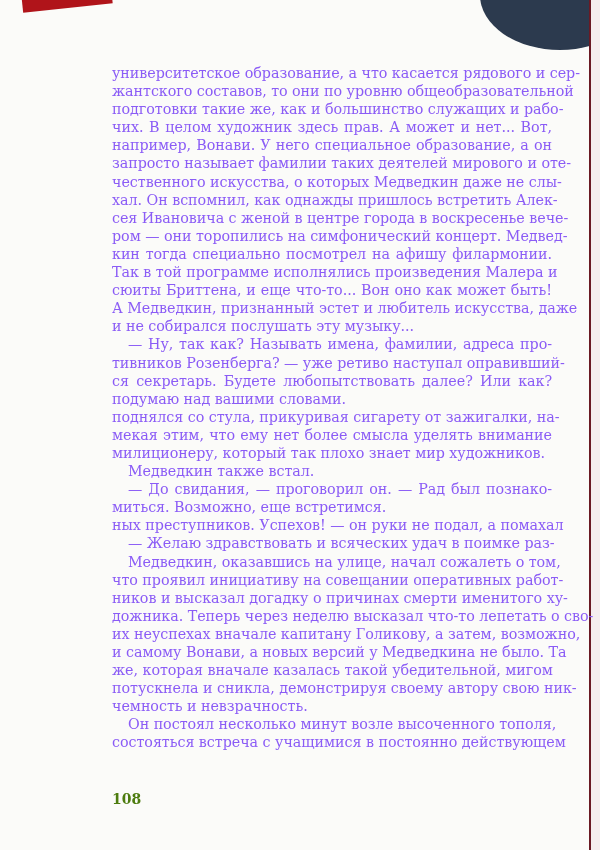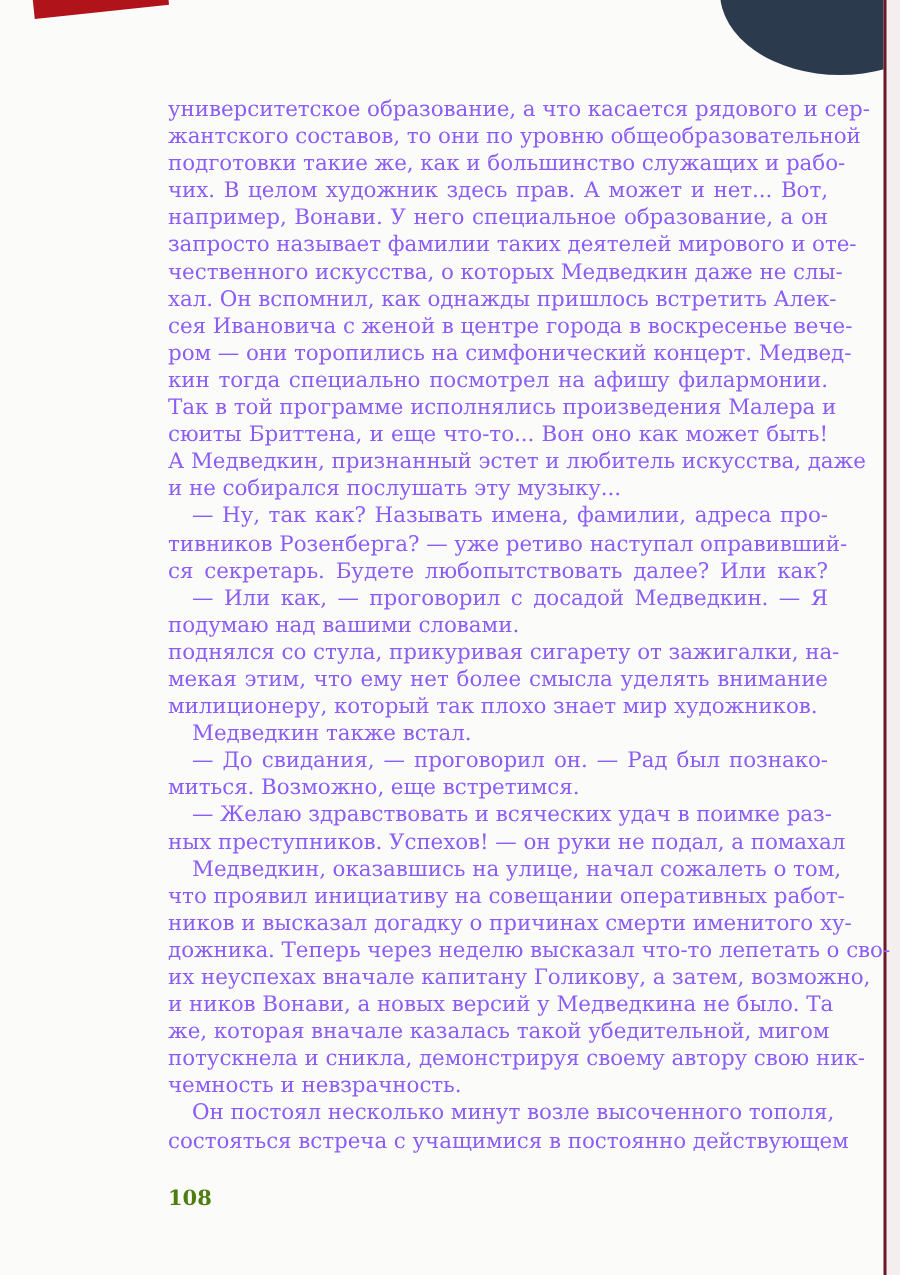--- a/index.html
+++ b/index.html
@@ -54,36 +54,35 @@
     <span class="line">сея Ивановича с женой в центре города в воскресенье вече-</span>
     <span class="line">ром — они торопились на симфонический концерт. Медвед-</span>
     <span class="line">кин тогда специально посмотрел на афишу филармонии.</span>
     <span class="line">Так в той программе исполнялись произведения Малера и</span>
     <span class="line">сюиты Бриттена, и еще что-то... Вон оно как может быть!</span>
     <span class="line">А Медведкин, признанный эстет и любитель искусства, даже</span>
     <span class="line last">и не собирался послушать эту музыку...</span>
     <span class="line indent">— Ну, так как? Называть имена, фамилии, адреса про-</span>
     <span class="line">тивников Розенберга? — уже ретиво наступал оправивший-</span>
     <span class="line">ся секретарь. Будете любопытствовать далее? Или как?</span>
-    <span class="line indent">— Или как, — проговорил с досадой Медведкин. — Я</span>
     <span class="line last">подумаю над вашими словами.</span>
     <span class="line">поднялся со стула, прикуривая сигарету от зажигалки, на-</span>
     <span class="line">мекая этим, что ему нет более смысла уделять внимание</span>
     <span class="line last">милиционеру, который так плохо знает мир художников.</span>
     <span class="line indent last">Медведкин также встал.</span>
     <span class="line indent">— До свидания, — проговорил он. — Рад был познако-</span>
     <span class="line last">миться. Возможно, еще встретимся.</span>
+    <span class="line">ных преступников. Успехов! — он руки не подал, а помахал</span>
     <span class="line indent">— Желаю здравствовать и всяческих удач в поимке раз-</span>
-    <span class="line">ных преступников. Успехов! — он руки не подал, а помахал</span>
     <span class="line indent">Медведкин, оказавшись на улице, начал сожалеть о том,</span>
     <span class="line">что проявил инициативу на совещании оперативных работ-</span>
     <span class="line">ников и высказал догадку о причинах смерти именитого ху-</span>
     <span class="line">дожника. Теперь через неделю высказал что-то лепетать о сво-</span>
     <span class="line">их неуспехах вначале капитану Голикову, а затем, возможно,</span>
-    <span class="line">и ников Вонави, а новых версий у Медведкина не было. Та</span>
+    <span class="line">и самому Вонави, а новых версий у Медведкина не было. Та</span>
     <span class="line">же, которая вначале казалась такой убедительной, мигом</span>
     <span class="line">потускнела и сникла, демонстрируя своему автору свою ник-</span>
     <span class="line last">чемность и невзрачность.</span>
     <span class="line indent">Он постоял несколько минут возле высоченного тополя,</span>
     <span class="line">состояться встреча с учащимися в постоянно действующем</span>
   </div>
 
 <div class="page-number">108</div>
 
 </body></html>

